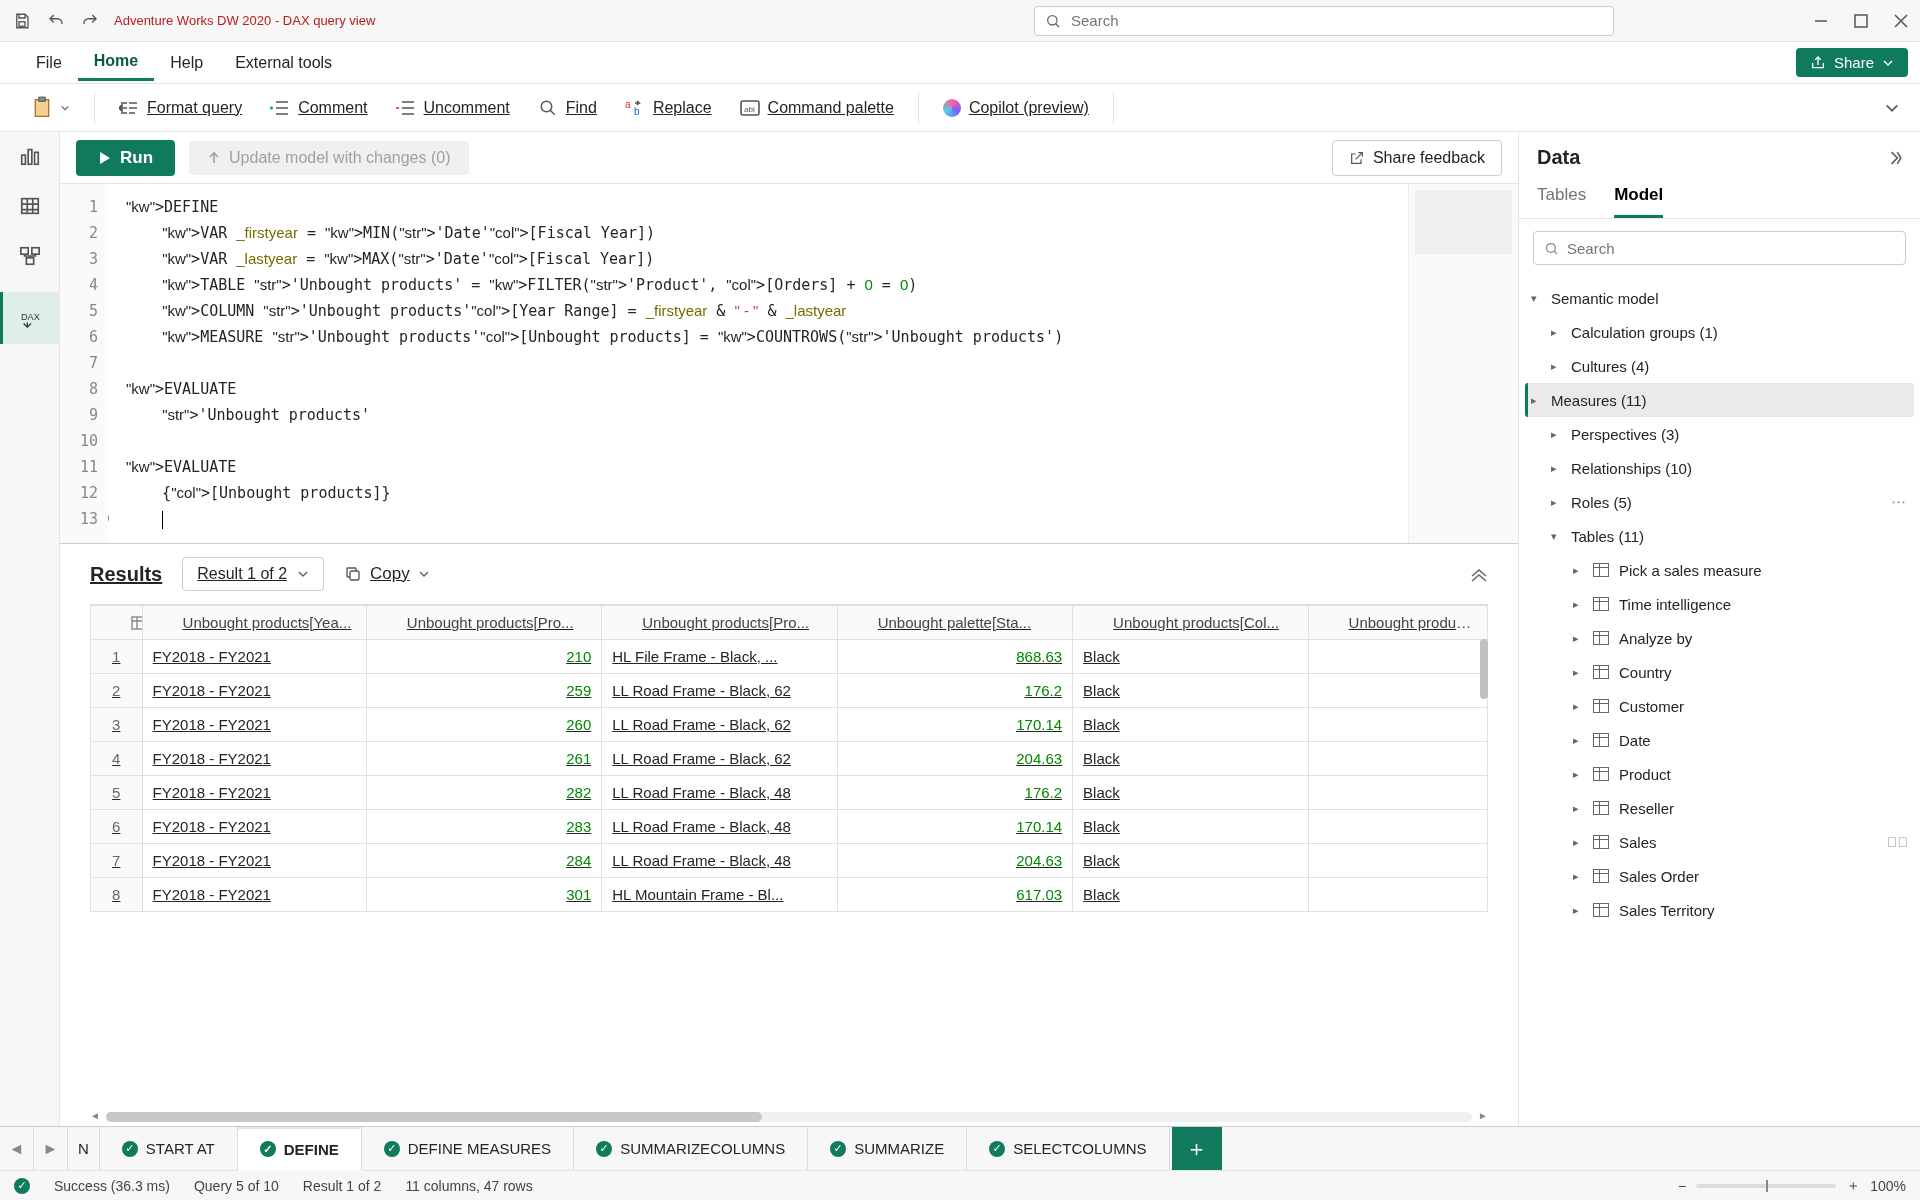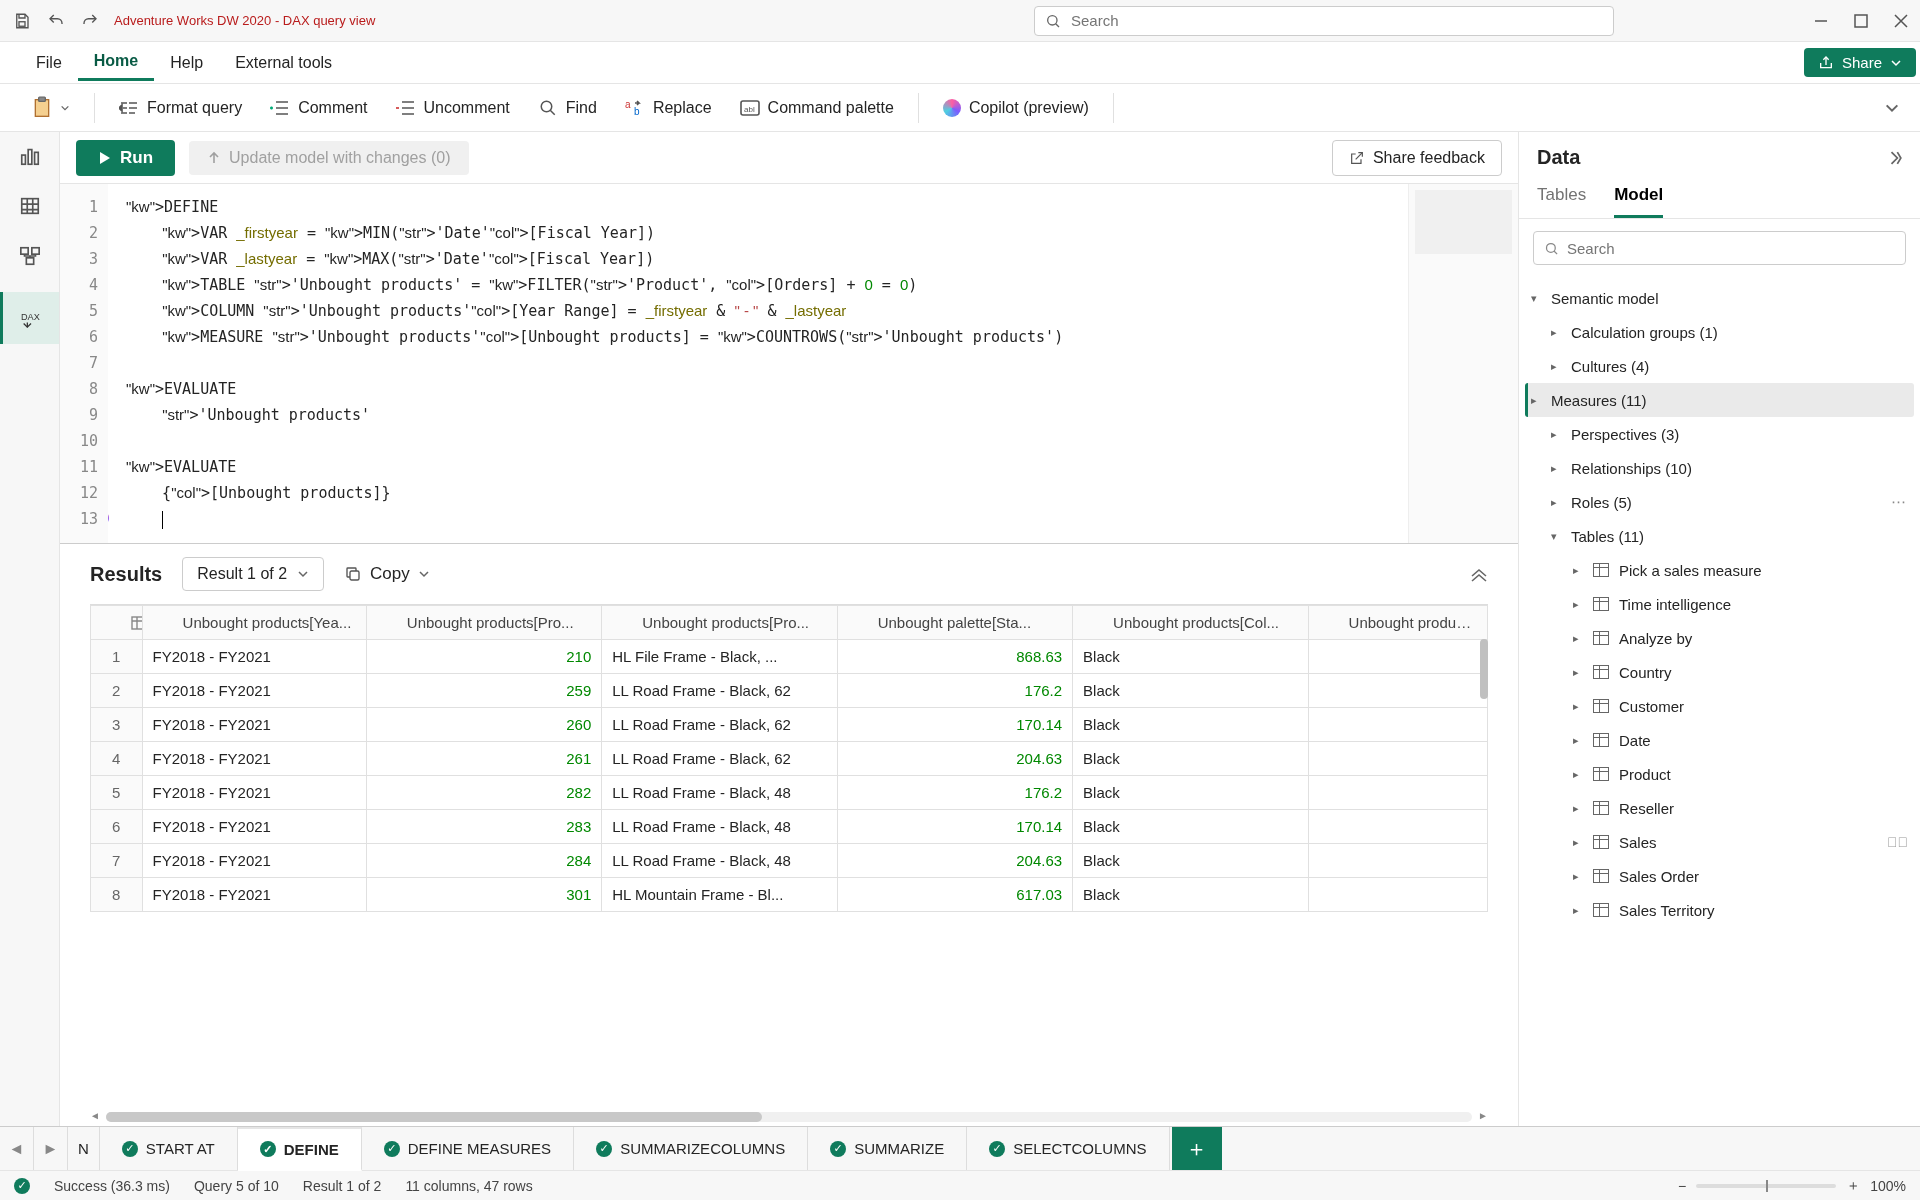--- a/index.html
+++ b/index.html
@@ -12,25 +12,25 @@
 .search-box { margin-left: auto; margin-right: 200px; width: 580px; height: 30px; border: 1px solid #ccc; border-radius: 4px; display: flex; align-items: center; padding: 0 10px; background: #fff; }
 .search-box input { border: none; outline: none; font-size: 15px; flex: 1; }
 .search-box .icon { color: #666; margin-right: 10px; }
 .win-btns { display: flex; gap: 26px; color: #555; }
 .win-btns span { cursor: pointer; }
 
 
 .menu-bar { height: 42px; display: flex; align-items: center; padding: 0 20px; border-bottom: 1px solid #e5e5e5; position: relative; }
 .menu-item { font-size: 16px; padding: 8px 16px; color: #242424; cursor: pointer; }
 .menu-item.active { color: #095b45; border-bottom: 3px solid #0f7b5c; font-weight: 600; }
-.share-btn { position: absolute; right: 4px; top: 6px; background: #0f7b5c; color: #fff; padding: 6px 14px; border-radius: 4px; font-size: 15px; display: flex; align-items: center; gap: 8px; cursor: pointer; }
+.share-btn { position: absolute; right: 12px; top: 6px; background: #0f7b5c; color: #fff; padding: 6px 14px; border-radius: 4px; font-size: 15px; display: flex; align-items: center; gap: 8px; cursor: pointer; }
 
 
 .toolbar { height: 48px; display: flex; align-items: center; padding: 0 20px; border-bottom: 1px solid #e5e5e5; gap: 4px; }
-.tb-btn { display: flex; align-items: center; gap: 8px; padding: 6px 12px; font-size: 16px; color: #242424; cursor: pointer; border-radius: 3px; }
+.tb-btn { display: flex; align-items: center; gap: 8px; padding: 6px 12px; font-size: 16px; color: #242424; cursor: pointer; border-radius: 3px; text-decoration: underline; }
 .tb-sep { width: 1px; height: 30px; background: #e0e0e0; margin: 0 8px; }
 .tb-ico { width: 20px; height: 20px; display: inline-flex; align-items: center; justify-content: center; color: #555; }
 .copilot-ico { width: 18px; height: 18px; border-radius: 50%; background: conic-gradient(#ff5ea1, #7b5cff, #4dd0e1, #ff5ea1); }
 .toolbar-expand { margin-left: auto; cursor: pointer; }
 
 
 .main { display: flex; height: calc(100% - 42px - 42px - 48px - 44px - 30px); }
 
 
 .left-rail { width: 60px; background: #f7f7f7; border-right: 1px solid #e5e5e5; display: flex; flex-direction: column; align-items: center; padding-top: 10px; gap: 22px; }
@@ -49,21 +49,21 @@
 
 .editor-wrap { flex: 0 0 360px; display: flex; border-bottom: 1px solid #ccc; position: relative; min-height: 0; overflow: hidden; }
 .gutter { width: 48px; background: #fafafa; text-align: right; padding: 10px 10px 0 0; font-family: Consolas, monospace; font-size: 15px; color: #888; line-height: 26px; }
 .code { flex: 1; padding: 10px 0 0 18px; font-family: Consolas, monospace; font-size: 15px; line-height: 26px; white-space: pre; overflow: hidden; } .str { color: #b84848; } .lit { color: #746d00; } .num { color: #008800; }
 .minimap { width: 110px; background: #fafafa; border-left: 1px solid #eee; position: relative; }
 .minimap-thumb { position: absolute; top: 6px; left: 6px; right: 6px; height: 64px; background: #e9e9e9; opacity: 0.6; }
 .copilot-line { width:14px;height:14px;border-radius:50%;background:conic-gradient(#ff5ea1,#7b5cff,#4dd0e1,#ff5ea1);display:inline-block;vertical-align:middle;position:absolute;margin-left:-31px;margin-top:5px; }
 .code-cursor { display:inline-block; width: 1px; height: 18px; background:#000; vertical-align: middle; }
 
 
-.results { flex: 1; display: flex; flex-direction: column; min-height: 0; overflow: hidden; }
+.results { flex: 1; display: flex; flex-direction: column; min-height: 0; overflow: hidden; text-decoration: underline; }
 .results-header { height: 60px; display: flex; align-items: center; padding: 0 30px; gap: 20px; }
 .results-title { font-size: 20px; font-weight: 600; }
 .result-selector { border: 1px solid #ccc; border-radius: 4px; padding: 7px 14px; font-size: 16px; display:flex; align-items:center; gap:10px; cursor:pointer; }
 .copy-btn { font-size: 17px; display:flex; align-items:center; gap:8px; cursor:pointer; }
 .collapse-icon { margin-left: auto; cursor:pointer; }
 
 .table-wrap { flex: 1; overflow: hidden; border-top: 1px solid #ddd; margin: 0 30px; position: relative; }
 table { width: 100%; border-collapse: collapse; font-size: 15px; table-layout: fixed; }
 th, td { border: 1px solid #e0e0e0; padding: 6px 10px; text-align: left; overflow: hidden; text-overflow: ellipsis; white-space: nowrap; height: 34px; }
 th { background: #fafafa; font-weight: 400; color: #444; padding-left: 40px; }

